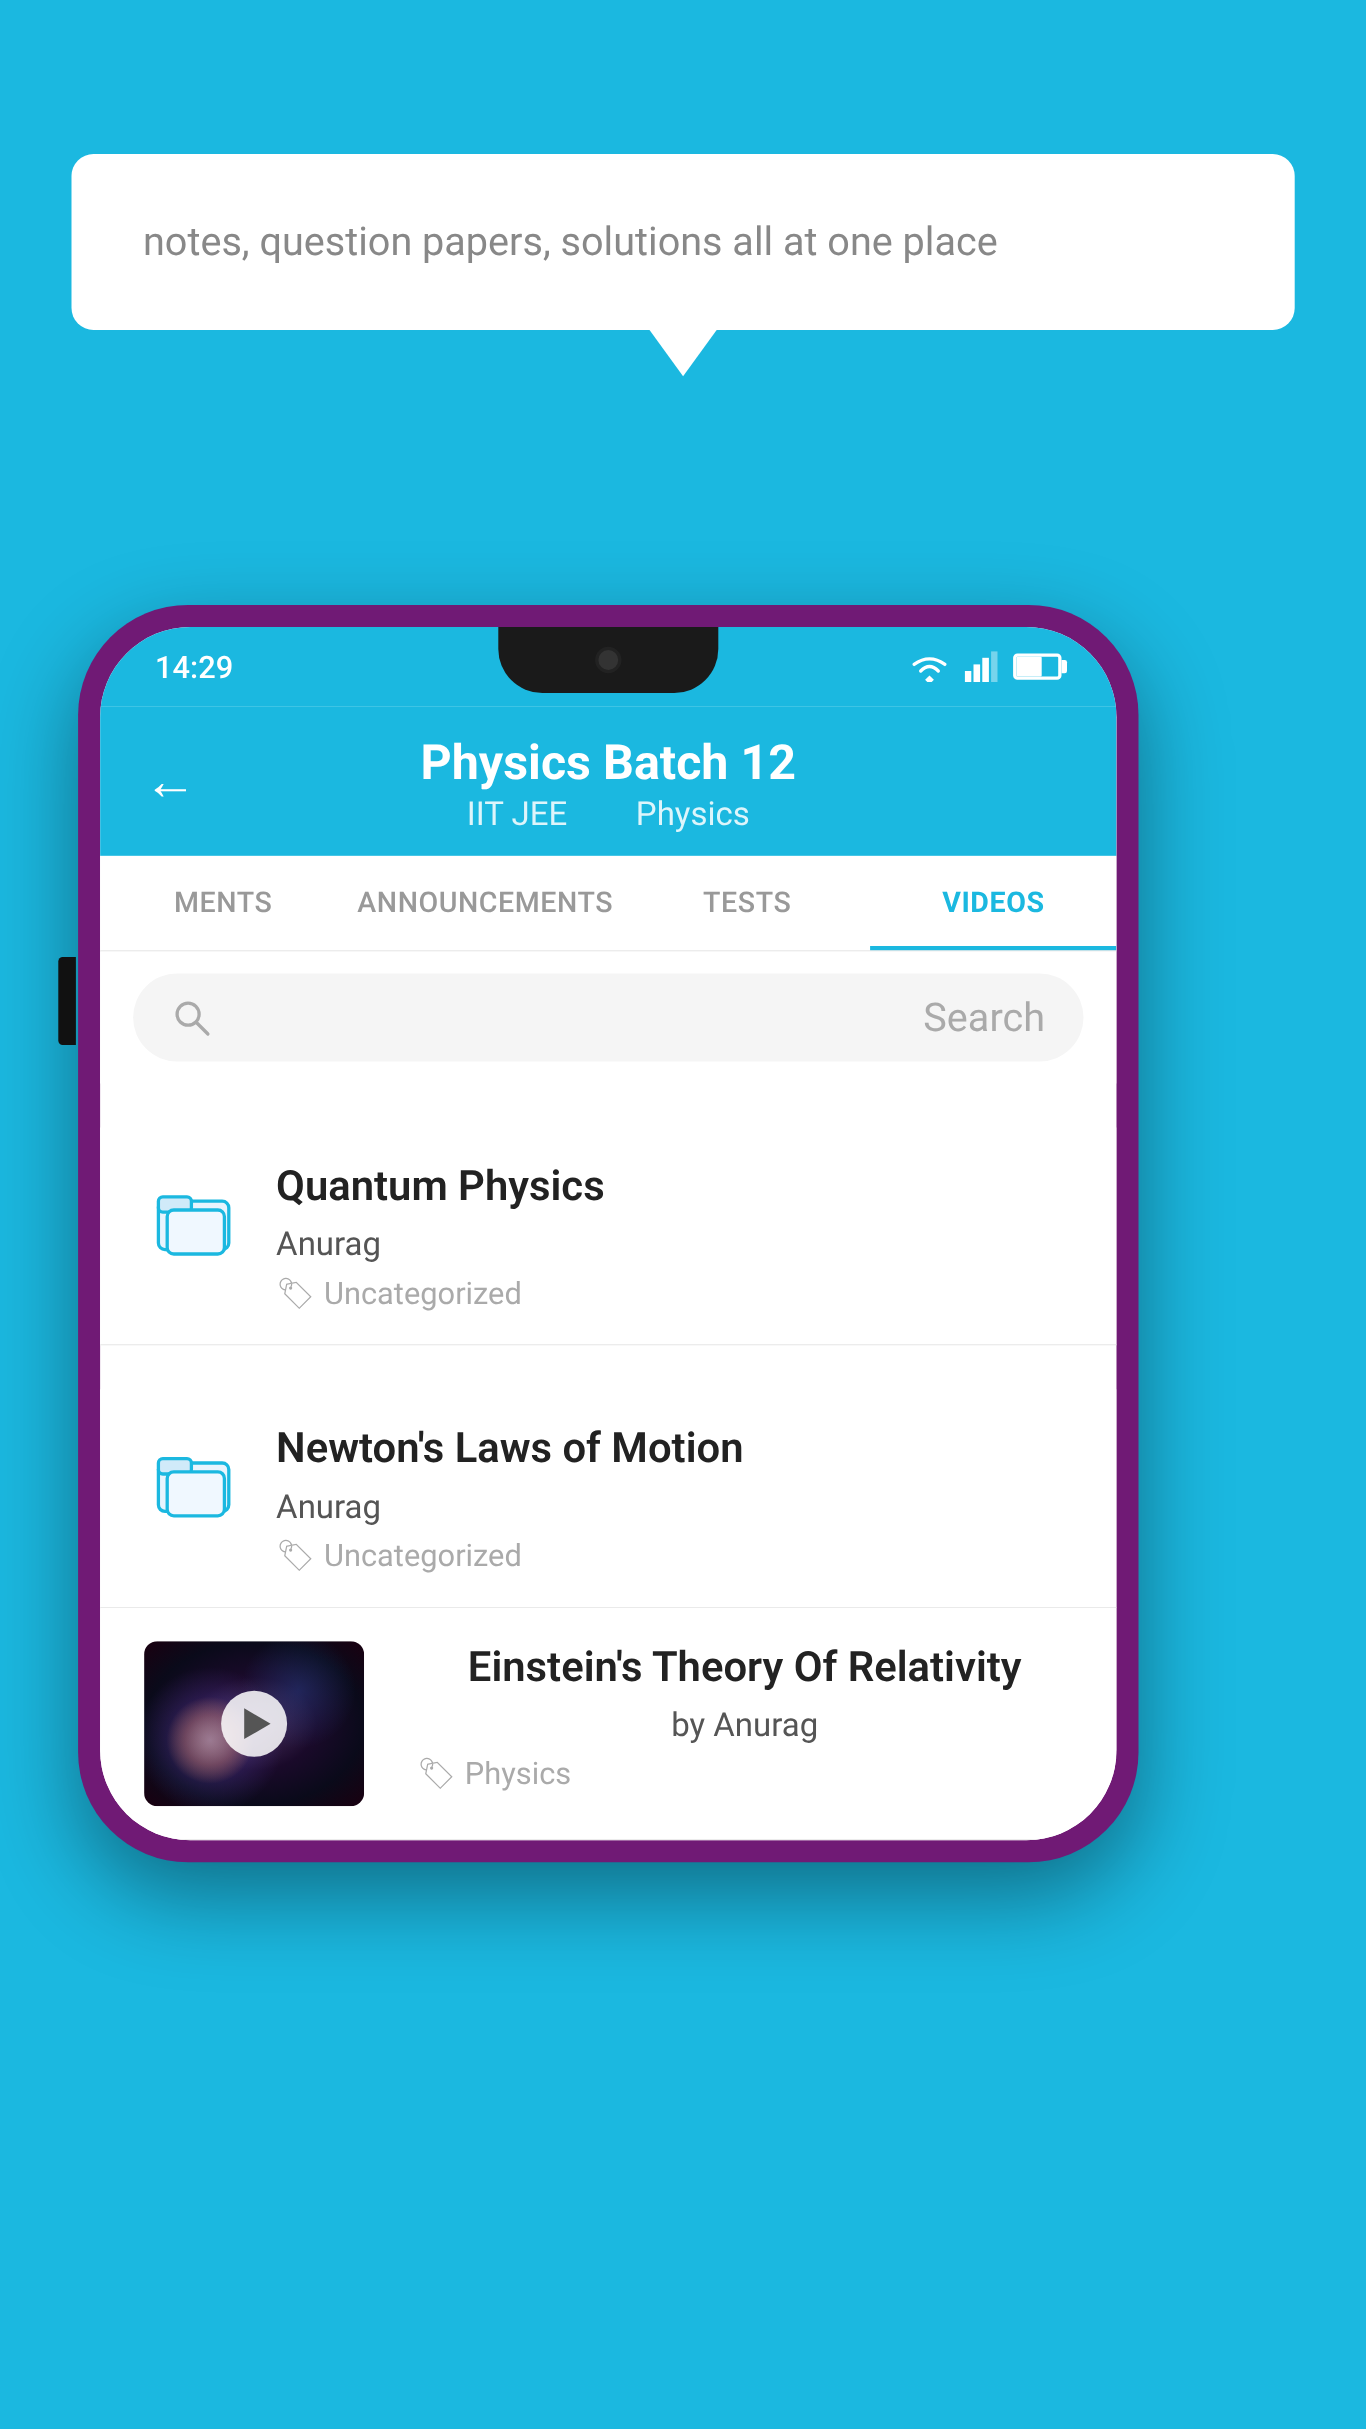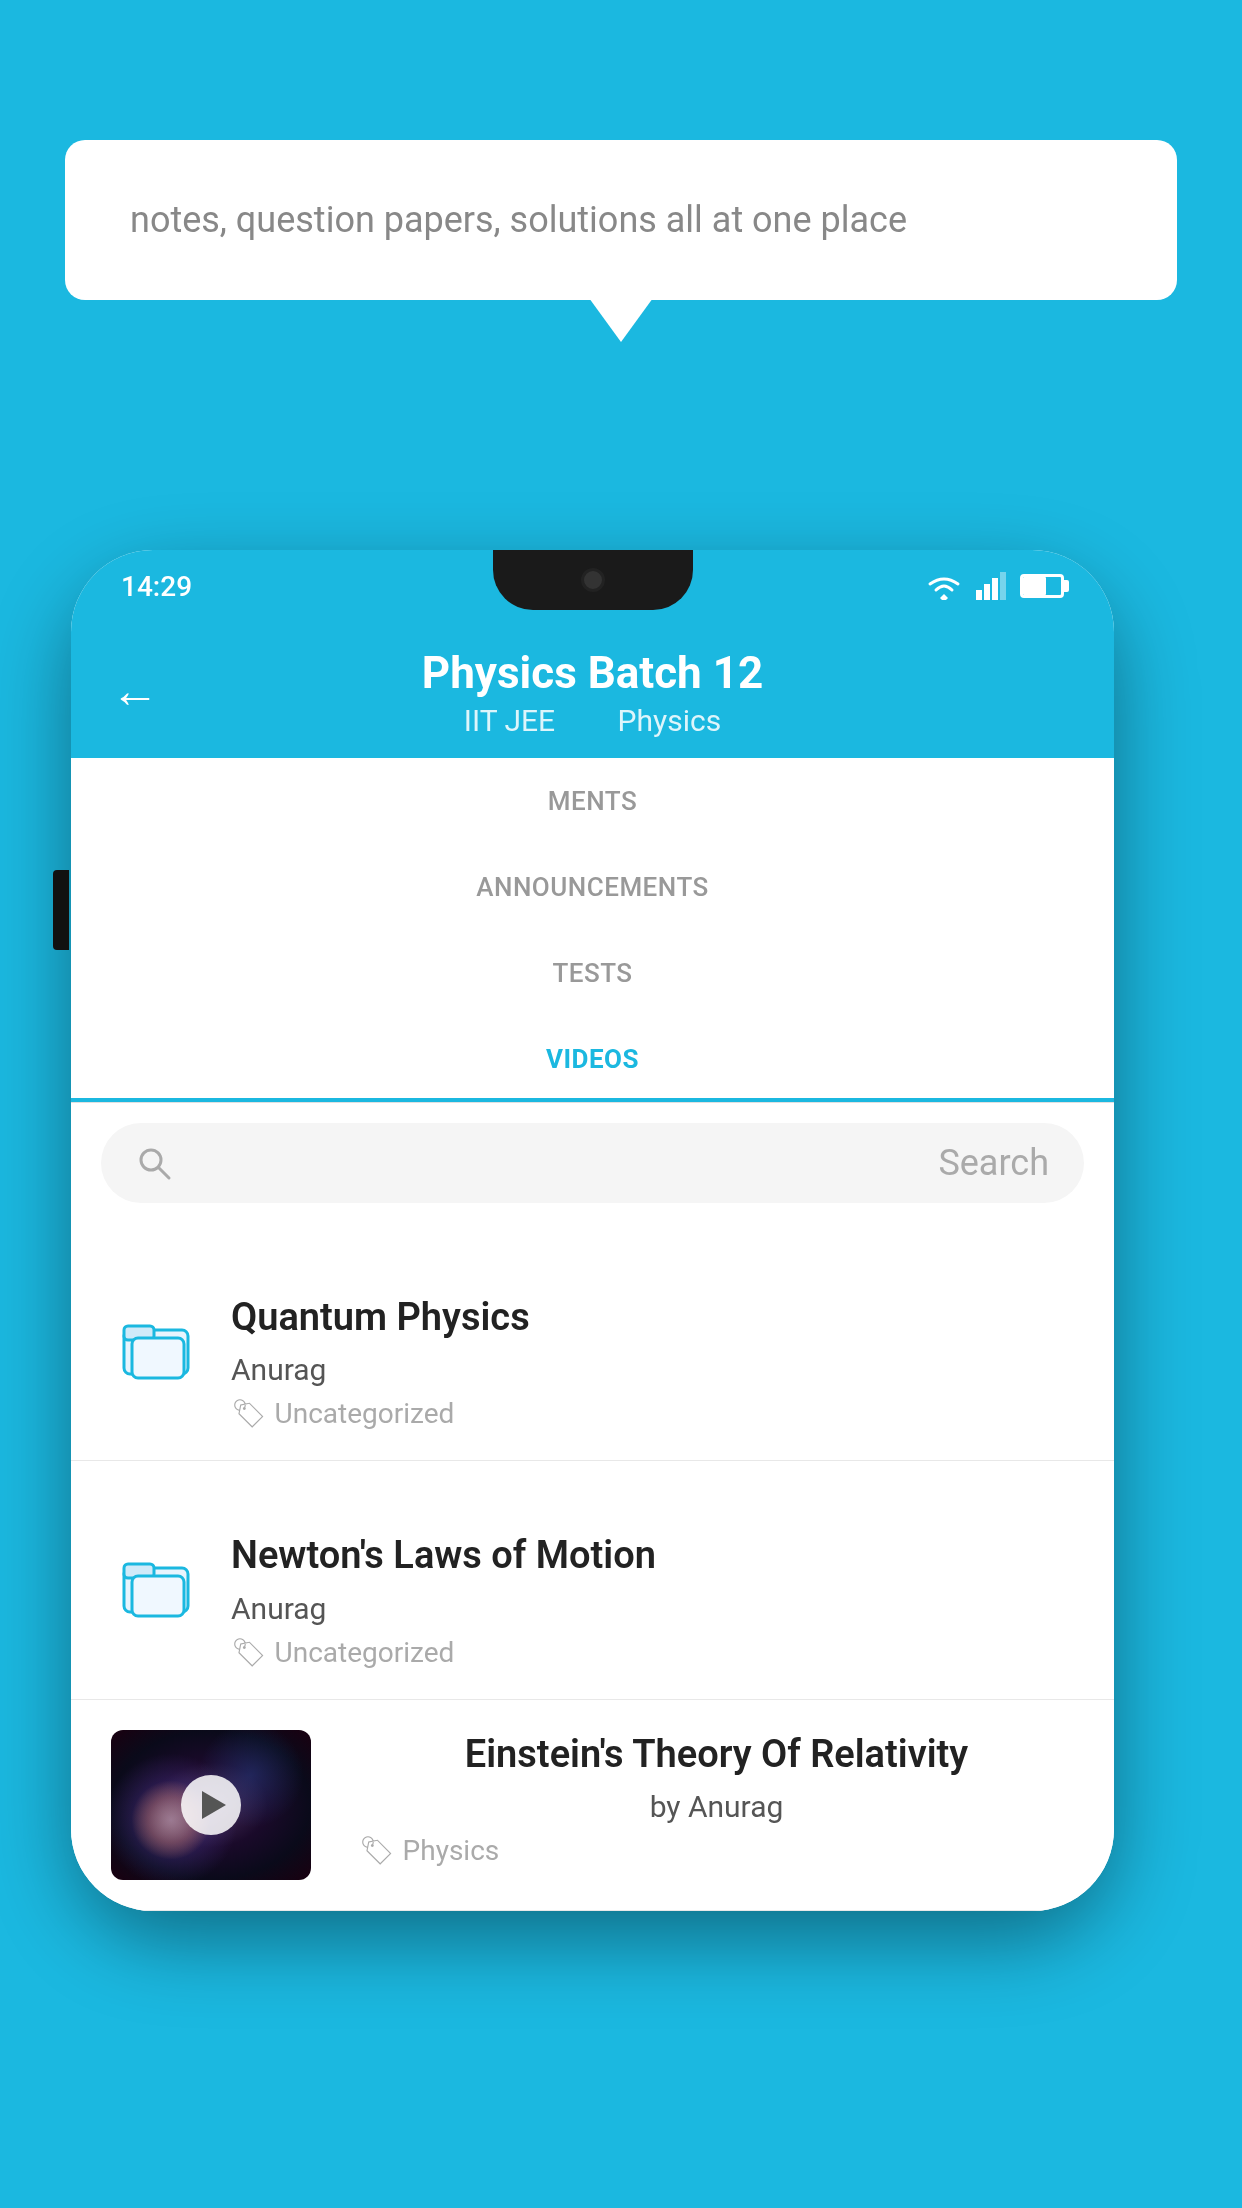--- a/index.html
+++ b/index.html
@@ -58,23 +58,24 @@
     
     .phone-wrapper {
       position: absolute;
       top: 550px;
       left: 50%;
       transform: translateX(-50%);
       width: 1100px;
     }
 
     .phone {
-      width: 1043px;
+      width: 964px;
       background: #701a75;
       border-radius: 100px;
+      padding: 20px;
       position: relative;
       box-shadow: 0 30px 80px rgba(0,0,0,0.4);
     }
 
     
     .phone::before {
       content: '';
       position: absolute;
       left: -18px;
       top: 320px;
@@ -202,21 +203,20 @@
     .header-subtitle span {
       margin: 0 10px;
     }
 
     
     .tabs {
       background: white;
       display: flex;
       border-bottom: 1px solid #e0e0e0;
       overflow: hidden;
-      flex-direction: column;
     }
 
     .tab {
       flex: 1;
       text-align: center;
       padding: 28px 10px;
       font-size: 26px;
       color: #999;
       font-weight: 500;
       letter-spacing: 0.5px;

